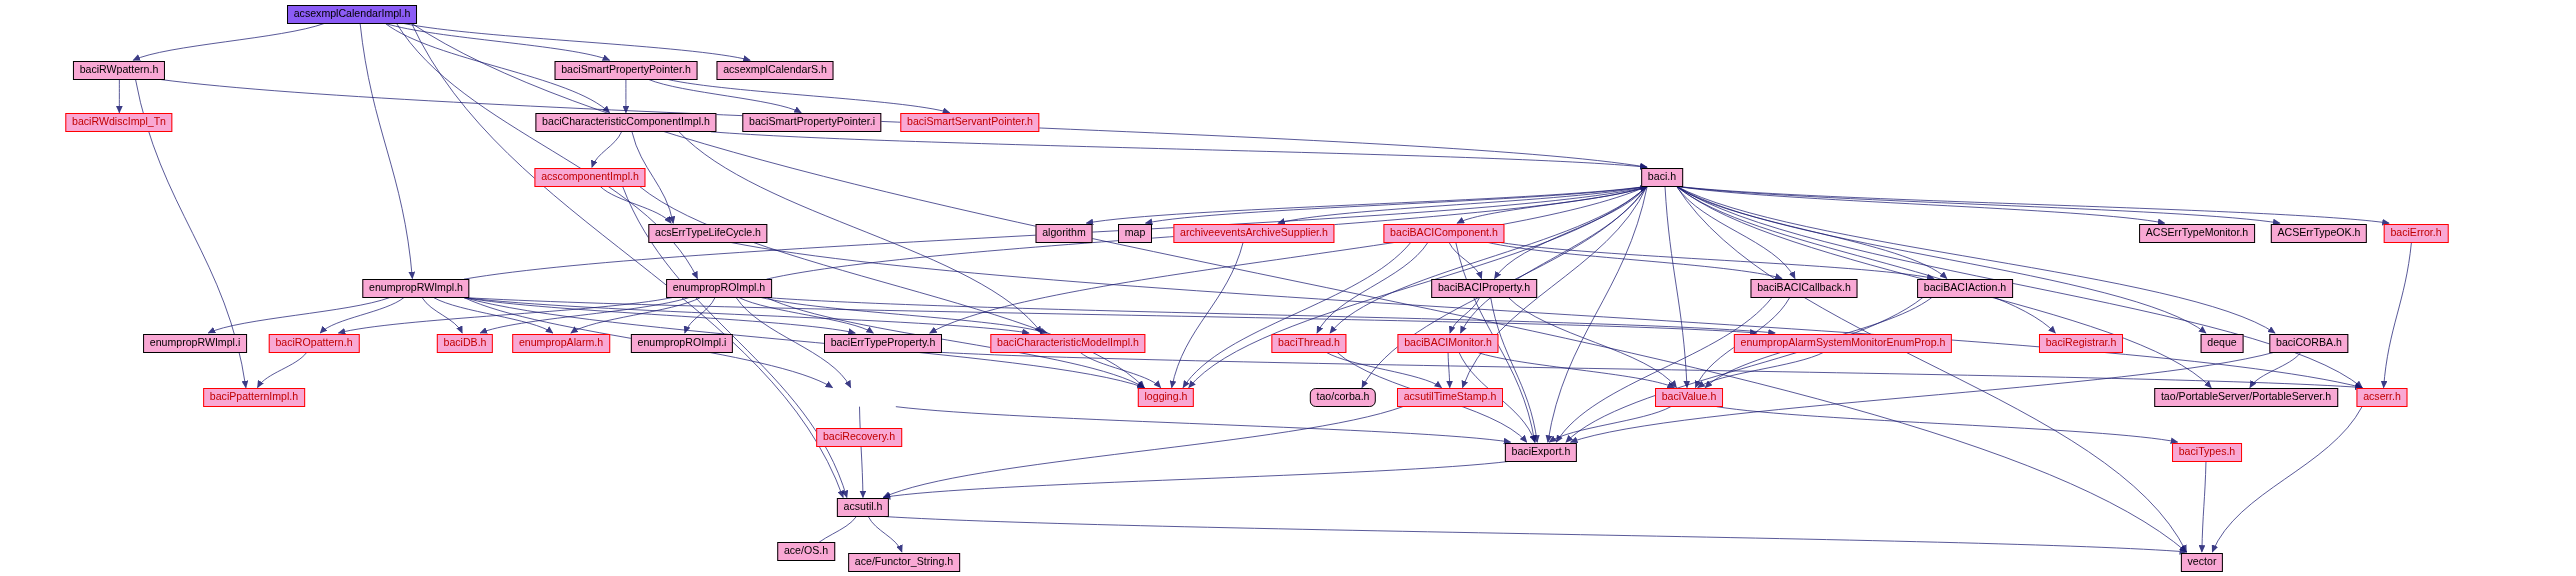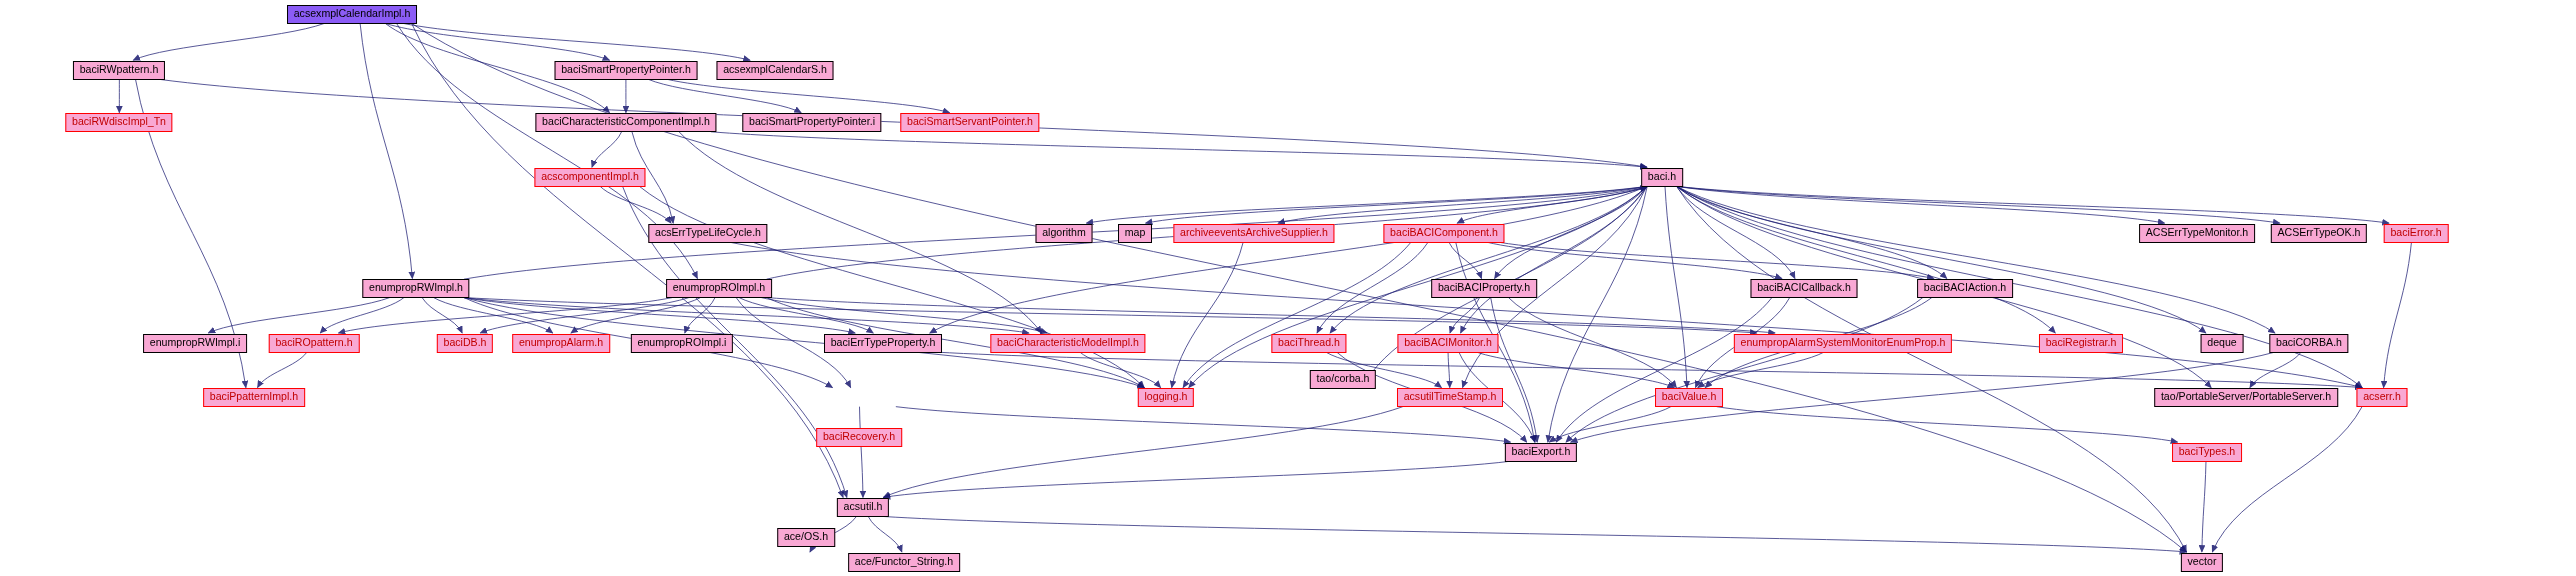--- a/index.html
+++ b/index.html
@@ -199,25 +199,25 @@
     <div class="node red" style="left: 1068px; top: 334px;">baciCharacteristicModelImpl.h</div>
     <div class="node red" style="left: 1309px; top: 334px; text-align: right;">baciThread.h</div>
     <div class="node red" style="left: 1448px; top: 334px;">baciBACIMonitor.h</div>
     <div class="node red" style="left: 1843px; top: 334px;">enumpropAlarmSystemMonitorEnumProp.h</div>
     <div class="node red" style="left: 2081px; top: 334px;">baciRegistrar.h</div>
     <div class="node" style="left: 2222px; top: 334px;">deque</div>
     <div class="node" style="left: 2309px; top: 334px;">baciCORBA.h</div>
     <div class="node red" style="left: 254px; top: 388px;">baciPpatternImpl.h</div>
     <div class="node red" style="left: 859px; top: 388px; margin-top: 40px;">baciRecovery.h</div>
     <div class="node red" style="left: 1166px; top: 388px;">logging.h</div>
-    <div class="node" style="left: 1343px; top: 370px;">tao/corba.h</div>
+    <div class="node" style="left: 1343px; top: 388px; border-radius: 6px;">tao/corba.h</div>
     <div class="node red" style="left: 1450px; top: 388px;">acsutilTimeStamp.h</div>
     <div class="node red" style="left: 1689px; top: 388px;">baciValue.h</div>
     <div class="node" style="left: 2246px; top: 388px;">tao/PortableServer/PortableServer.h</div>
     <div class="node red" style="left: 2382px; top: 388px;">acserr.h</div>
     <div class="node" style="left: 1541px; top: 443px;">baciExport.h</div>
     <div class="node red" style="left: 2207px; top: 443px;">baciTypes.h</div>
     <div class="node" style="left: 863px; top: 498px;">acsutil.h</div>
-    <div class="node" style="left: 806px; top: 528px;">ace/OS.h</div>
+    <div class="node" style="left: 806px; top: 542px;">ace/OS.h</div>
     <div class="node" style="left: 904px; top: 553px;">ace/Functor_String.h</div>
     <div class="node" style="left: 2202px; top: 553px;">vector</div>
   </div>
 
 
 </body></html>

